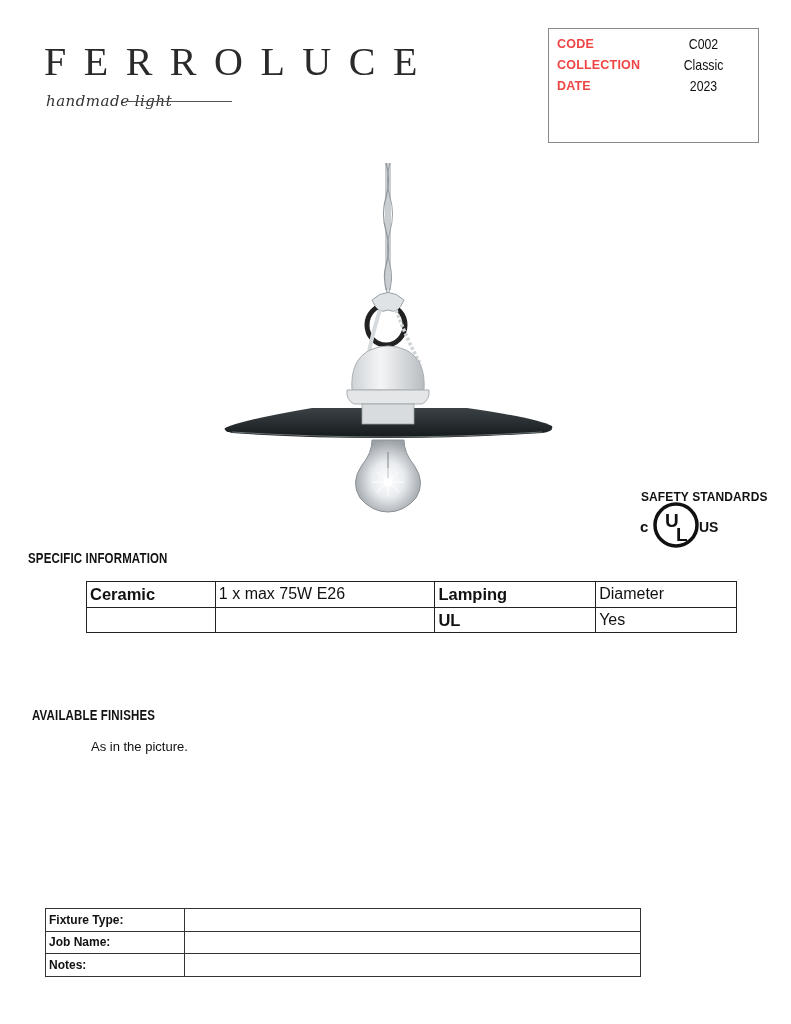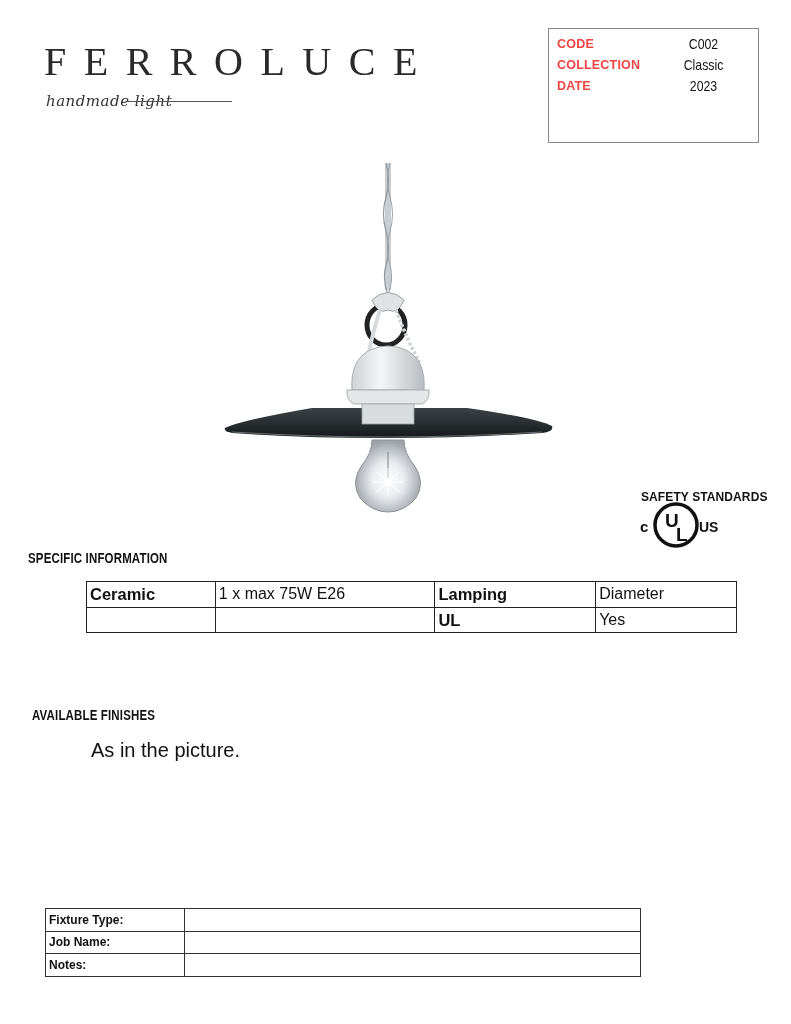--- a/index.html
+++ b/index.html
@@ -23,21 +23,21 @@
 
   .section-title { position: absolute; font-family: "Liberation Sans", sans-serif; font-weight: bold; font-size: 14px; color: #111; transform: scaleX(0.82); transform-origin: left center; letter-spacing: 0.2px; }
   .spec-title { left: 28px; top: 550px; }
   .finish-title { left: 32px; top: 707px; }
 
   .spec-table { position: absolute; left: 86px; top: 581px; width: 651px; border-collapse: collapse; }
   .spec-table td { border: 1.5px solid #222; height: 25.5px; font-size: 16px; padding: 0 3px; line-height: 20px; vertical-align: middle; }
   .spec-table .k { font-weight: bold; font-size: 16.5px; }
   .c1 { width: 129px; } .c2 { width: 220px; } .c3 { width: 161px; } .c4 { width: 141px; }
 
-  .finish-text { position: absolute; left: 91px; top: 739px; font-size: 20px; color: #111; }
+  .finish-text { position: absolute; left: 91px; top: 739px; font-size: 13px; color: #111; }
 
   .footer-table { position: absolute; left: 45px; top: 908px; width: 596px; border-collapse: collapse; }
   .footer-table td { border: 1.5px solid #333; height: 22.5px; font-size: 12px; padding: 0 3px; }
   .footer-table .fk { width: 139px; font-weight: bold; transform-origin: left; }
 </style>
 </head>
 <body>
 
 <div class="logo">
   <div class="logo-word">FERROLUCE</div>

